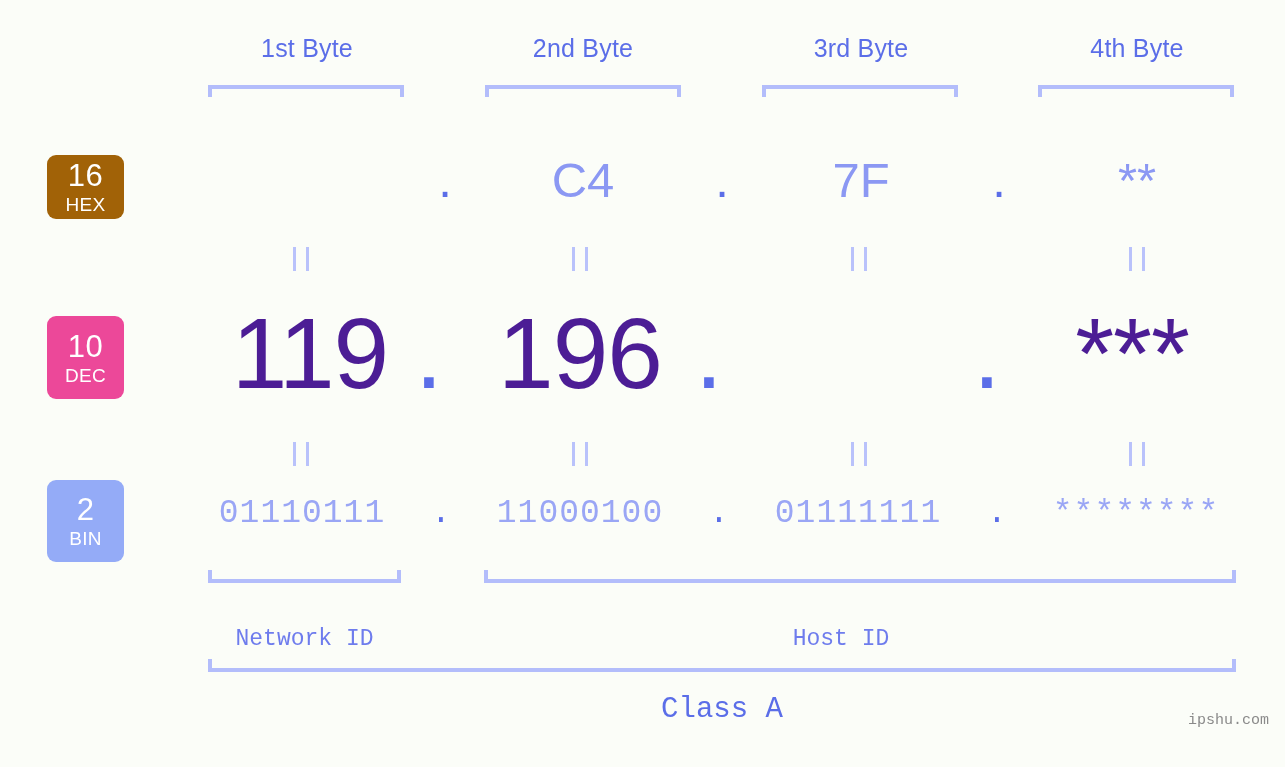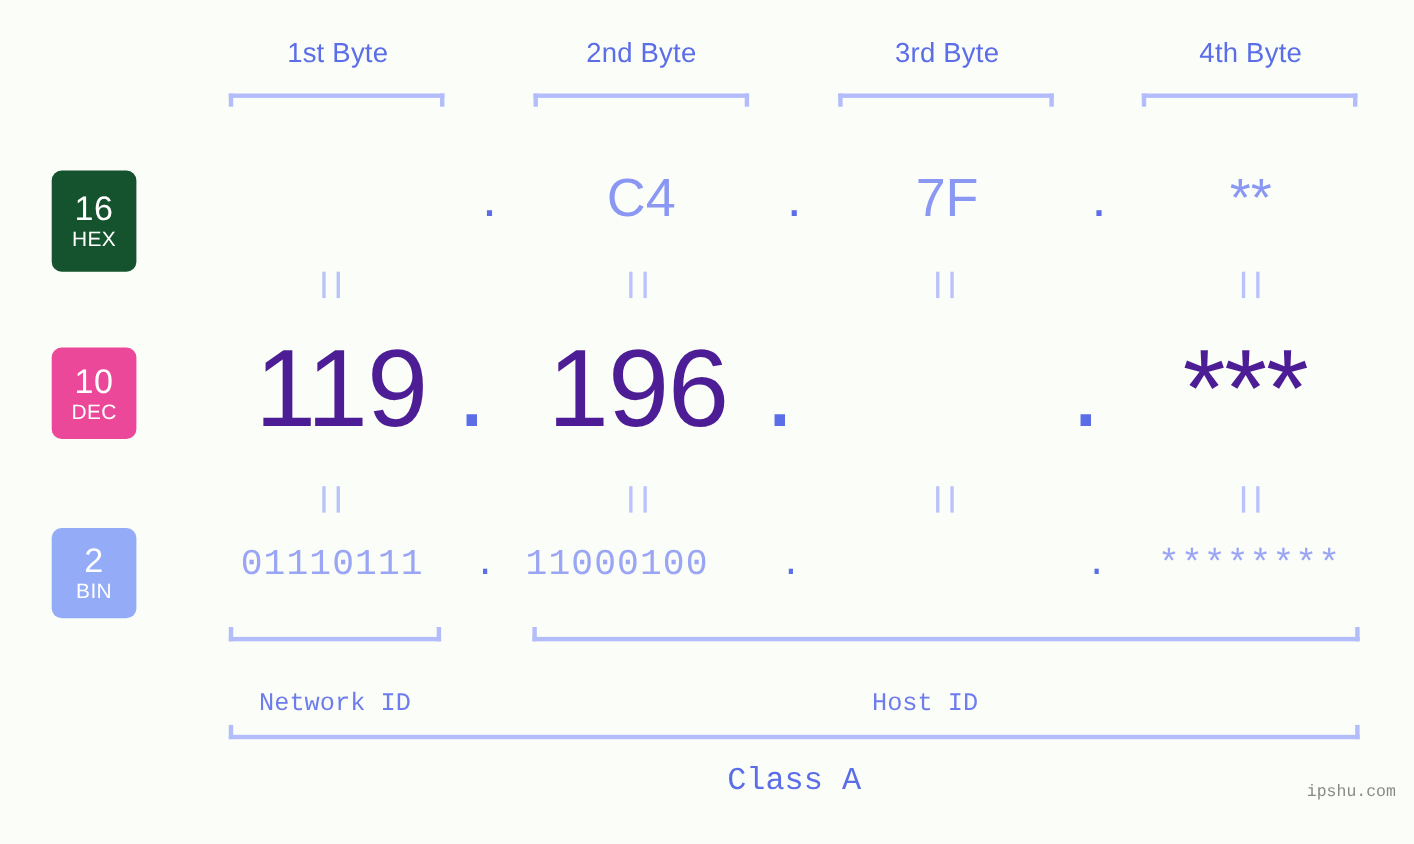--- a/index.html
+++ b/index.html
@@ -67,21 +67,21 @@
     font-size: 31px;
     font-weight: 400;
     letter-spacing: 0.5px;
   }
   .base-badge .nm {
     font-size: 19px;
     font-weight: 400;
     margin-top: 4px;
     letter-spacing: 0.3px;
   }
-  #badge-hex { top: 155px; height: 92px; background: #14532d; }
+  #badge-hex { top: 155px; height: 64px; background: #a16207; }
   #badge-dec { top: 316px; height: 83px; background: #ec4899; }
   #badge-bin { top: 480px; height: 82px; background: #94abf7; }
 
   
   .val {
     position: absolute;
     text-align: center;
     white-space: nowrap;
     color: #8b98f3;
   }
@@ -254,22 +254,23 @@
       <i></i>
       <i></i>
     </div>
   <div class="eqmark" style="left:1129px;top:442px;">
       <i></i>
       <i></i>
     </div>
 
   <div class="val bin-val" style="left:205px;width:194px;">01110111</div>
   <div class="dot bin-dot" style="left:399px;width:84px;">.</div>
-  <div class="val bin-val" style="left:464px;width:194px;">11000100</div>
+  <div class="val bin-val" style="left:483px;width:194px;">11000100</div>
   <div class="dot bin-dot" style="left:677px;width:84px;">.</div>
+  <div class="val bin-val" style="left:761px;width:194px;">01111111</div>
   <div class="dot bin-dot" style="left:955px;width:84px;">.</div>
   <div class="val bin-val" style="left:1039px;width:194px;">********</div>
 
   <div class="bracket-bottom" style="left:208px;top:570px;width:193px;"></div>
   <div class="bracket-bottom" style="left:484px;top:570px;width:752px;"></div>
 
   <div class="id-label" style="left:208px;width:193px;">Network ID</div>
   <div class="id-label" style="left:465px;width:752px;">Host ID</div>
 
   <div class="bracket-bottom" style="left:208px;top:659px;width:1028px;"></div>

